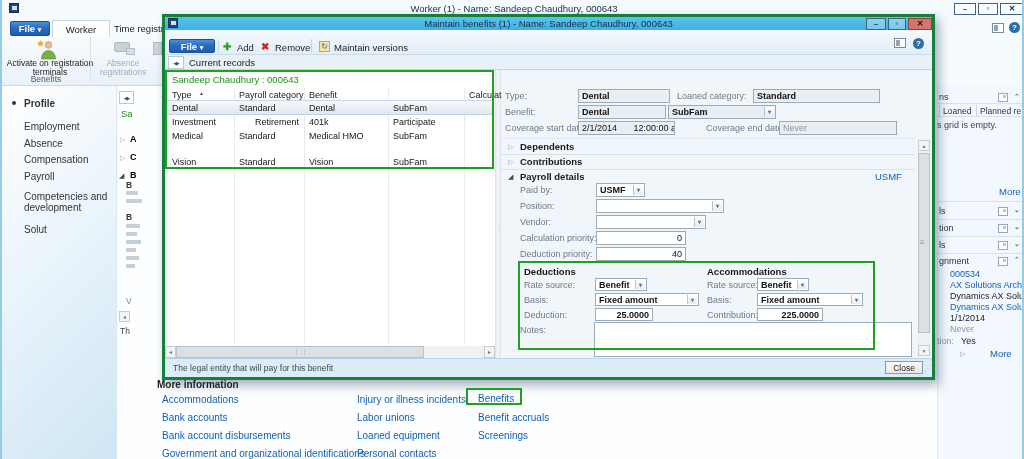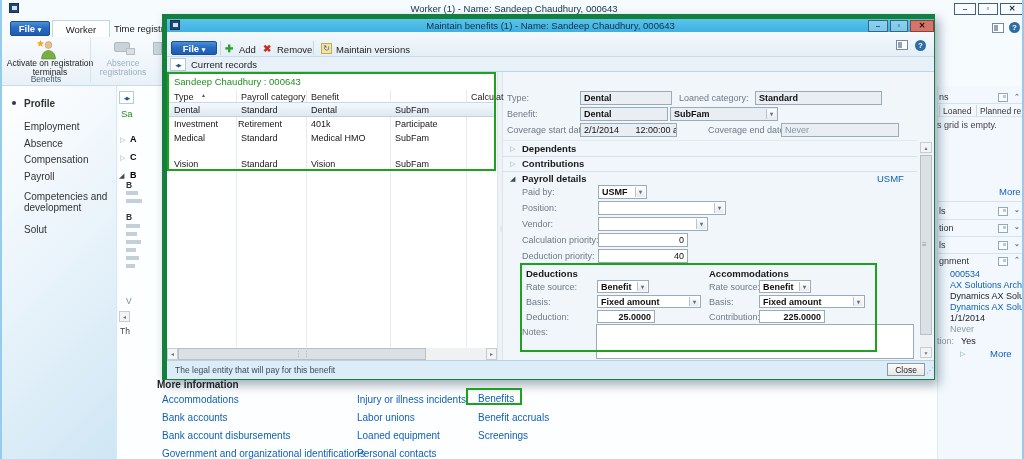--- a/index.html
+++ b/index.html
@@ -37,21 +37,21 @@
 .wb{position:absolute;border:1px solid #44607a;background:rgba(255,255,255,.35);color:#143048;font-size:8px;line-height:10px;text-align:center;font-weight:700}
 .navi{position:absolute;font-size:10px;color:#333;cursor:pointer}
 .fileBtn{position:absolute;background:linear-gradient(#4a90d9,#2a6bc0 45%,#1d5cb2);border:1px solid #1b4f93;border-radius:2px;color:#fff;font-size:9.5px;font-weight:700;text-align:center;cursor:pointer}
 .appIcon{position:absolute;width:10px;height:10px;background:#23456e;border:1px solid #16304e}
 .appIcon::after{content:"";position:absolute;left:2px;top:2px;width:5px;height:4px;background:#cfe2f2}
 .helpIcon{position:absolute;width:11px;height:11px;border-radius:50%;background:#2e6da4;color:#fff;font-size:8px;font-weight:700;text-align:center;line-height:11px}
 .layoutIcon{position:absolute;width:12px;height:10px;border:1px solid #7a8a97;background:#fff}
 .layoutIcon::after{content:"";position:absolute;left:1px;top:1px;bottom:1px;width:4px;background:#90a5b7}
 .tb{position:absolute;font-size:9.5px;color:#1a1a1a;white-space:nowrap;cursor:pointer}
 .bar{position:absolute;height:4px;background:#c3cfd9}
-#dlg{position:absolute;left:160px;top:14px;width:773px;height:366px;border:5px solid #15803d;background:#eef5fb;box-shadow:4px 5px 10px rgba(25,55,85,.4);z-index:10}
+#dlg{position:absolute;left:160px;top:14px;width:773px;height:366px;border:3px solid #15803d;background:#eef5fb;box-shadow:4px 5px 10px rgba(25,55,85,.4);z-index:10}
 #dlgTitle{position:absolute;left:0;top:0;width:767px;height:13px;background:linear-gradient(#5ac3ea,#3fb0e1)}
 .gridSel{position:absolute;background:linear-gradient(#f4f8fc,#dfe9f1);border-top:1px solid #cbd8e3;border-bottom:1px solid #c3d2de}
 .fbRow{position:absolute;font-size:9px;white-space:nowrap}
 </style>
 </head>
 <body>
 
 <div id="screen">
 
   <div class="abs appIcon" style="left:7px;top:3px"></div>
@@ -219,21 +219,21 @@
     <div class="hl" style="left:2px;top:83px;width:326px;background:#cfdae4"></div>
 
     <div class="gridSel" style="left:2px;top:83px;width:326px;height:15px">
       <div class="cell" style="left:5px">Dental</div>
       <div class="cell" style="left:72px">Standard</div>
       <div class="cell" style="left:142px">Dental</div>
       <div class="cell" style="left:226px">SubFam</div>
     </div>
     <div class="abs" style="left:2px;top:98px;width:326px;height:14px">
       <div class="cell" style="left:5px">Investment</div>
-      <div class="cell" style="left:69px">Retirement</div>
+      <div class="cell" style="left:88px">Retirement</div>
       <div class="cell" style="left:142px">401k</div>
       <div class="cell" style="left:226px">Participate</div>
     </div>
     <div class="abs" style="left:2px;top:112px;width:326px;height:14px">
       <div class="cell" style="left:5px">Medical</div>
       <div class="cell" style="left:72px">Standard</div>
       <div class="cell" style="left:142px">Medical HMO</div>
       <div class="cell" style="left:226px">SubFam</div>
     </div>
     <div class="abs" style="left:2px;top:138px;width:263px;height:14px">

